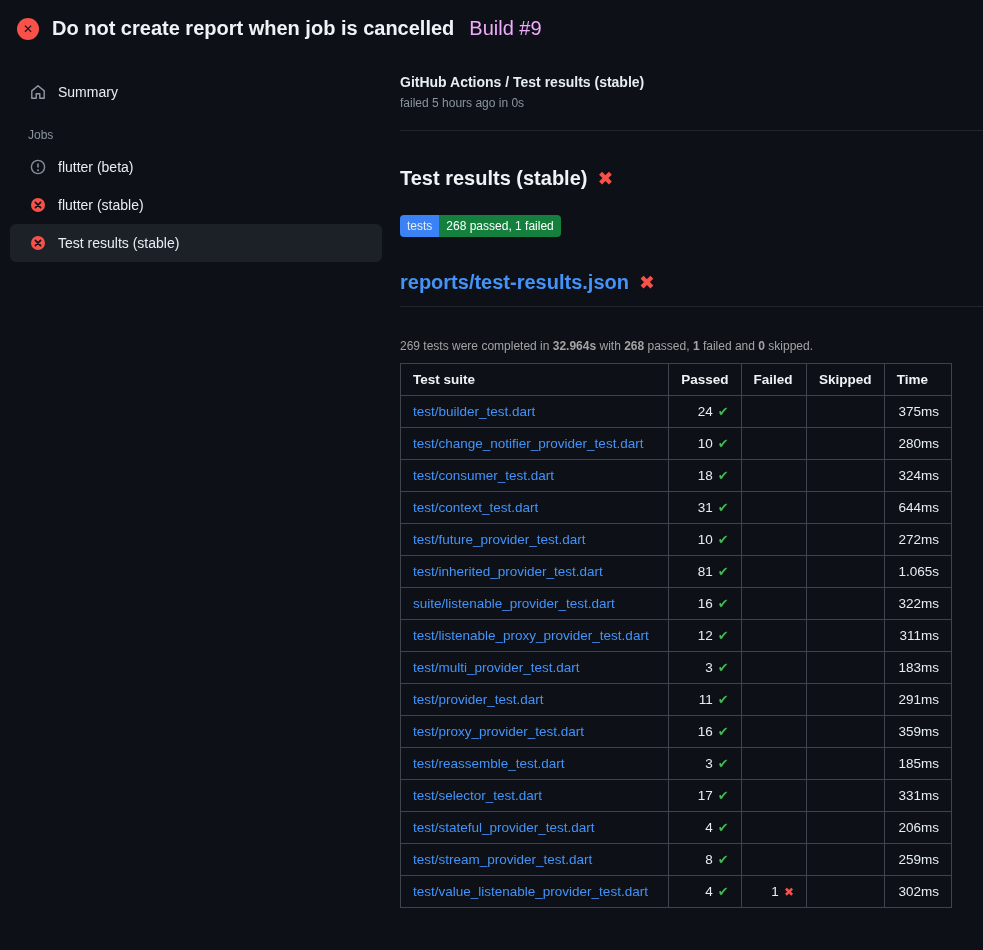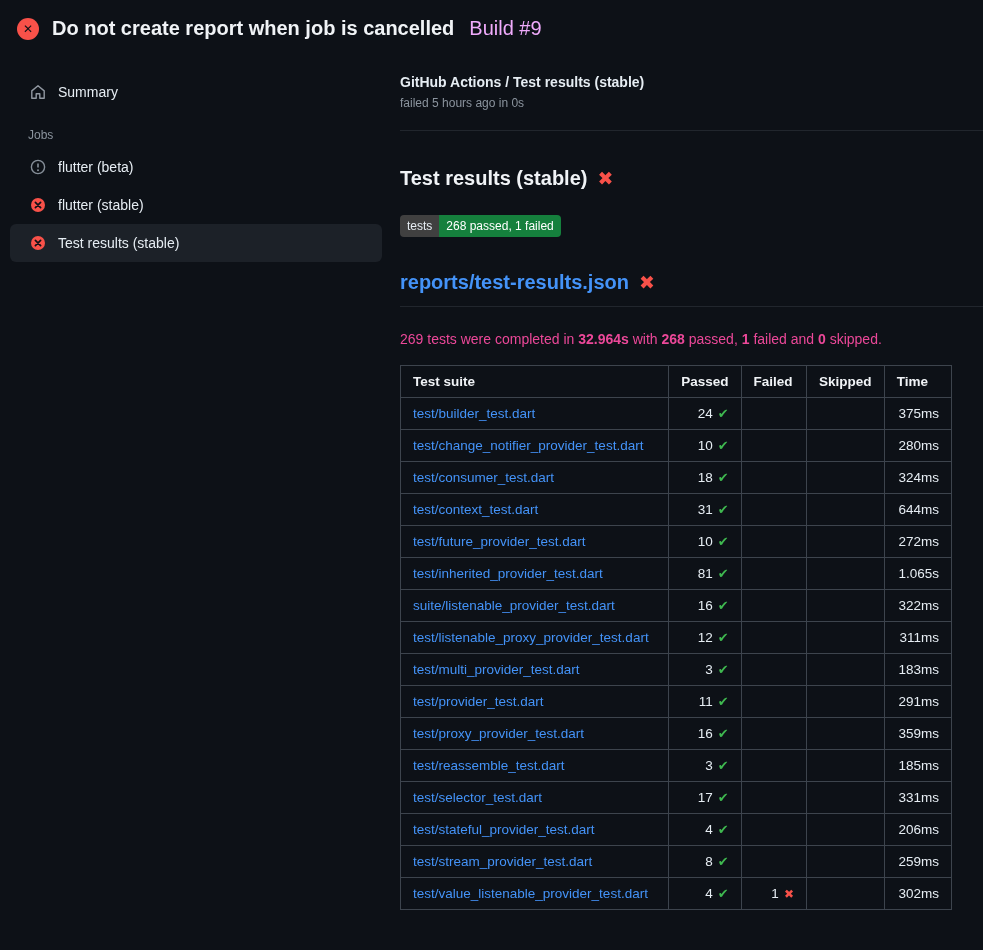--- a/index.html
+++ b/index.html
@@ -55,37 +55,37 @@
     display: flex; align-items: center; gap: 10px;
     margin-top: 36px;
     font-size: 20px; font-weight: 700; color: #f0f3f6;
   }
   .x-mark { color: #f85149; font-size: 19px; font-weight: 700; line-height: 1; }
 
   .badge {
     display: inline-flex; margin-top: 25px; border-radius: 4px; overflow: hidden;
     font-size: 12px; line-height: 1;
   }
-  .badge-label { background: #404040; color: #e6edf3; padding: 5px 7px; }
+  .badge-label { background: #3b82f6; color: #e6edf3; padding: 5px 7px; }
   .badge-value { background: #15803d; color: #ffffff; padding: 5px 7px; }
 
   .report-heading {
     display: flex; align-items: center; gap: 10px;
     margin-top: 34px; padding-bottom: 12px;
     border-bottom: 1px solid #21262d;
     font-size: 20px; font-weight: 700;
   }
   .report-link { color: #4493f8; text-decoration: none; }
 
-  .summary-line { margin-top: 24px; font-size: 14px; color: #ec4899; }
+  .summary-line { margin-top: 32px; font-size: 12px; color: #a3a3a3; }
   .summary-line b { font-weight: 700; }
 
   
   table.results {
-    border-collapse: collapse; margin-top: 18px;
+    border-collapse: collapse; margin-top: 10px;
     font-size: 13.5px; width: 552px;
   }
   table.results th, table.results td {
     border: 1px solid #3d444d; padding: 8px 12px;
   }
   table.results th { font-weight: 700; color: #f0f3f6; text-align: left; }
   th.num, td.num { text-align: right; white-space: nowrap; }
   td.col-suite { white-space: nowrap; }
   .suite-link { color: #4493f8; text-decoration: none; }
   .check-icon { color: #3fb950; margin-left: 5px; font-size: 13px; }

